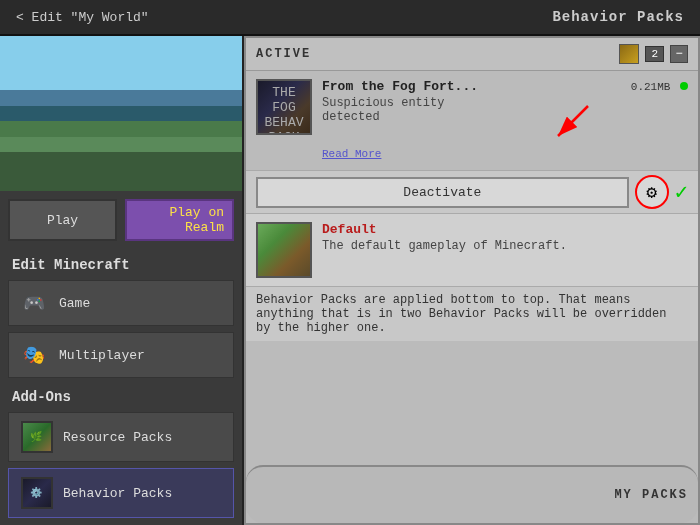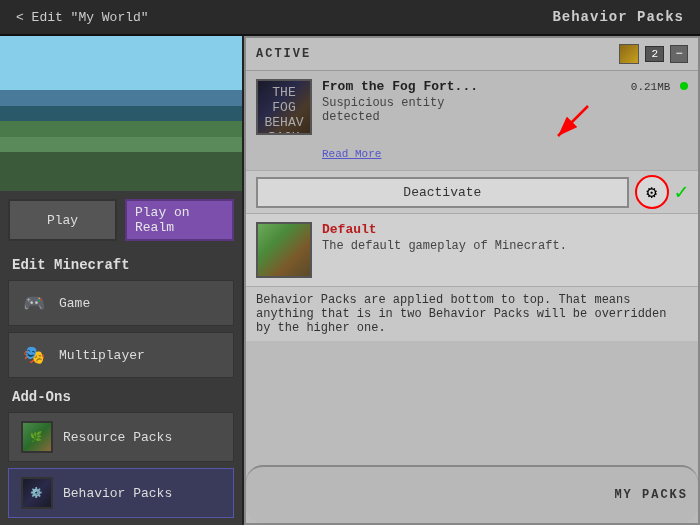--- a/index.html
+++ b/index.html
@@ -70,26 +70,26 @@
       font-family: 'Courier New', monospace;
       font-size: 13px;
       padding: 10px 8px;
       cursor: pointer;
       text-align: center;
     }
     .btn-play-realm {
       flex: 1;
       background: #7c4fad;
       border: 2px solid #5a3580;
-      color: #e5e5e5;
+      color: #fde047;
       font-family: 'Courier New', monospace;
       font-size: 13px;
       padding: 4px 8px;
       cursor: pointer;
-      text-align: left;
+      text-align: right;
     }
 
     .section-label {
       color: #ddd;
       font-size: 14px;
       font-weight: bold;
       padding: 8px 12px 4px;
     }
 
     .menu-item {

